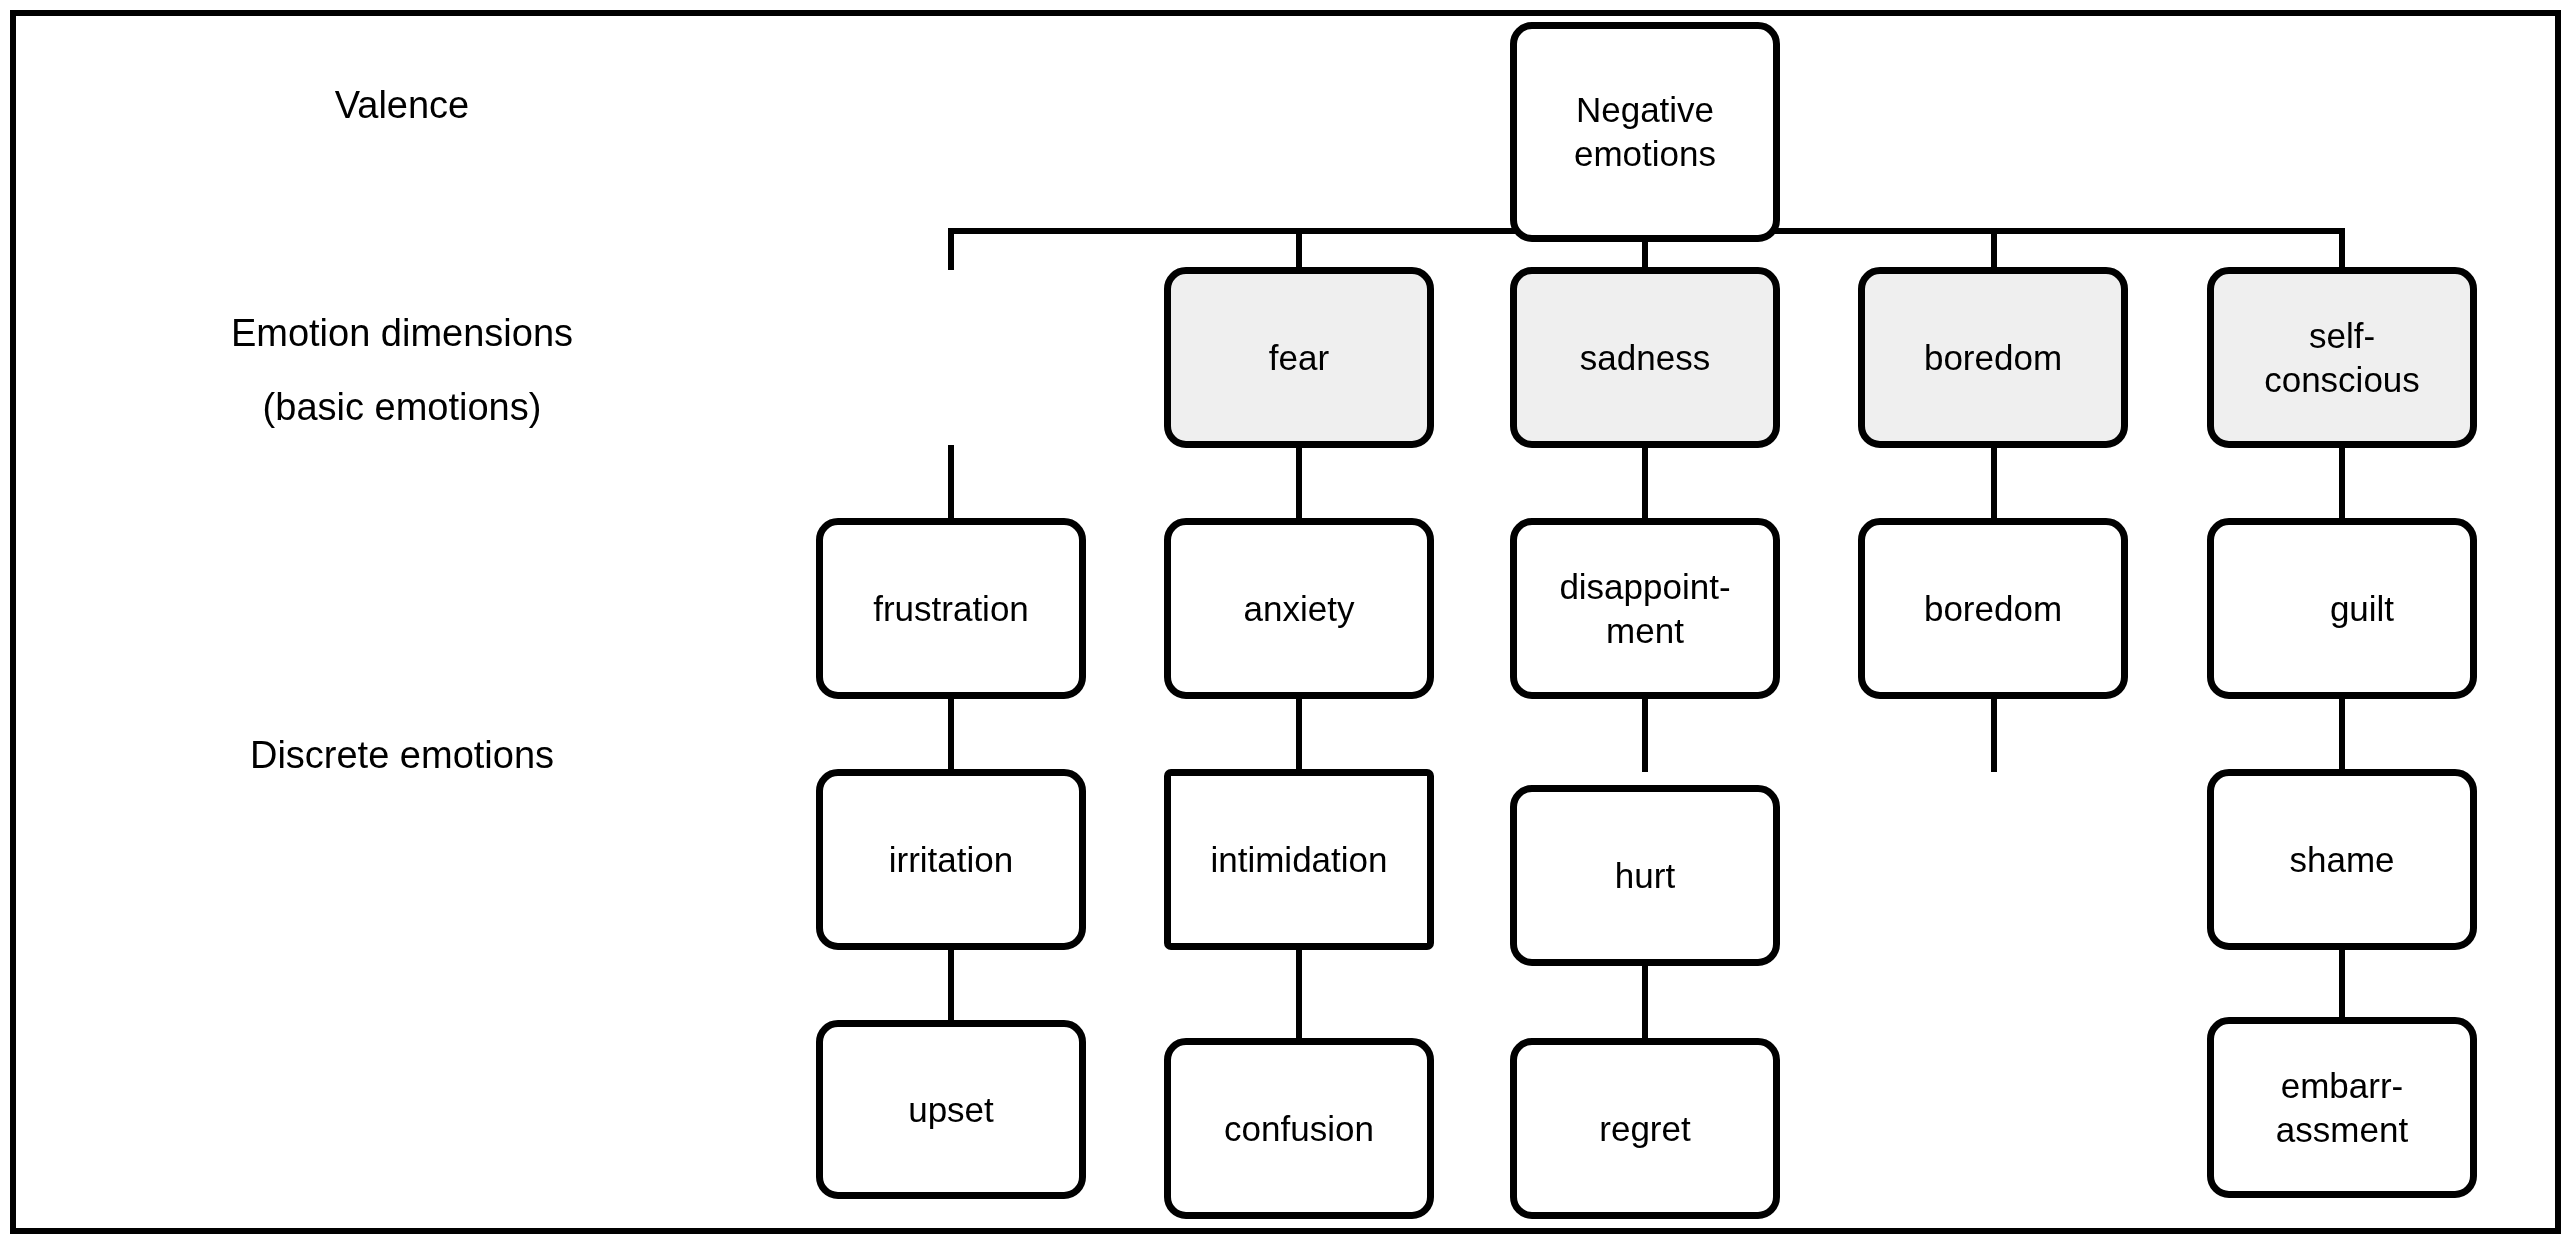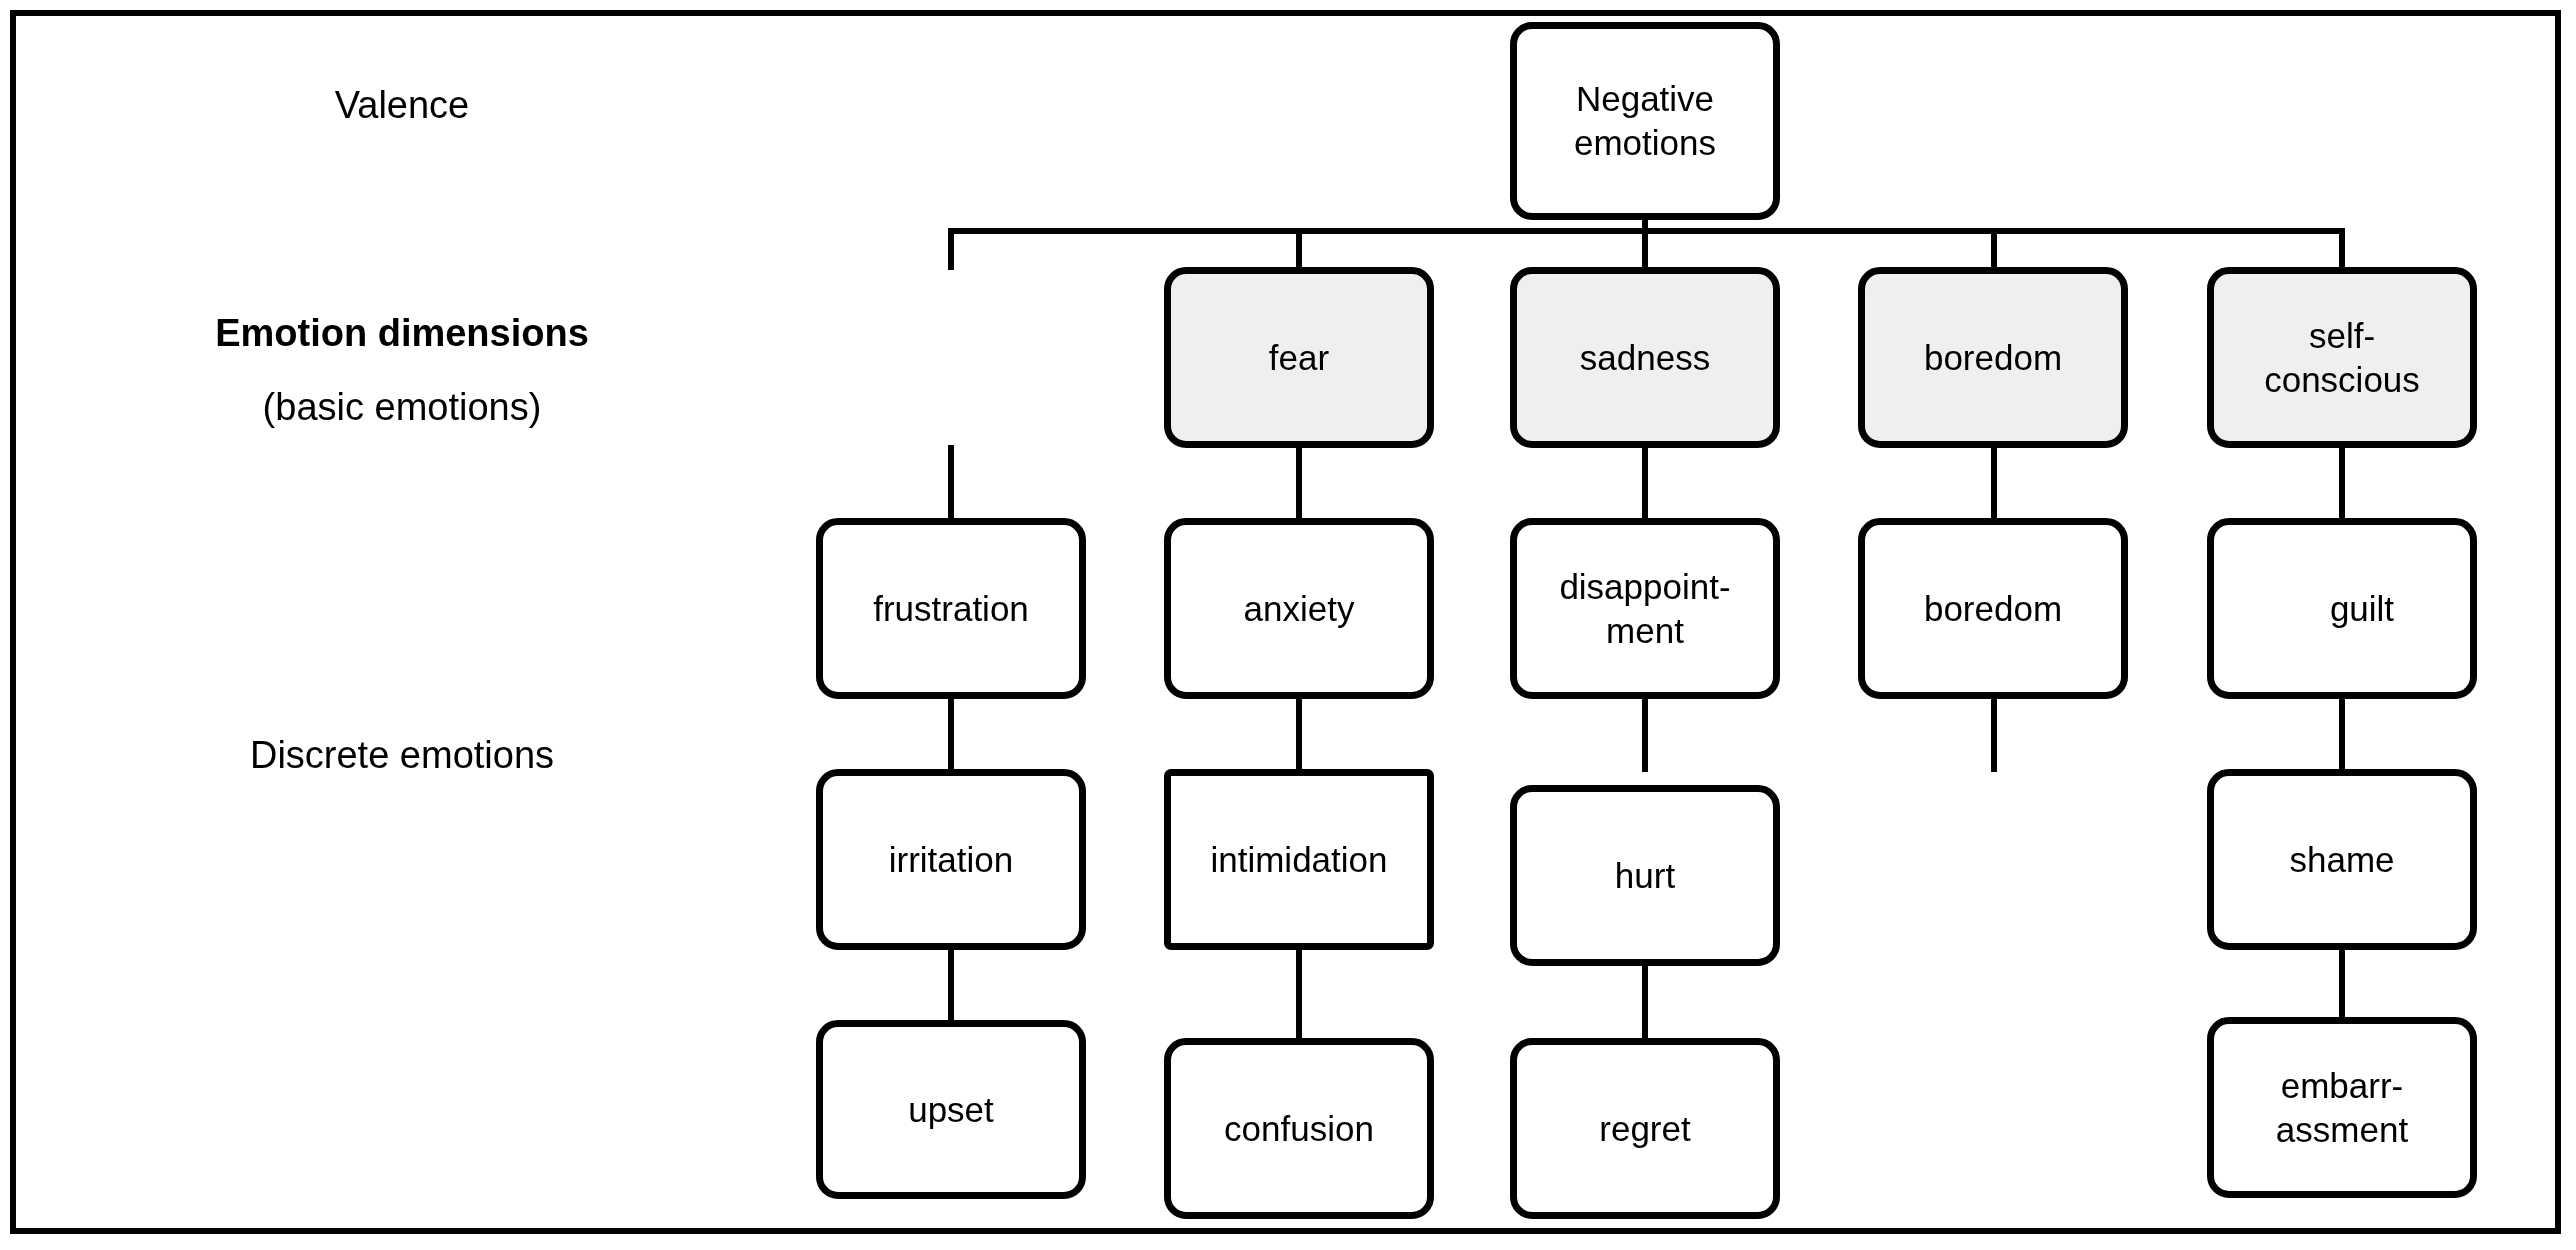--- a/index.html
+++ b/index.html
@@ -28,41 +28,41 @@
   
   .rowlabel{
     position:absolute;
     left:113px;width:578px;
     text-align:center;
     font-size:38px;
     line-height:43px;
     white-space:nowrap;
   }
   .pos-valence{top:84px;}
-  .pos-dims1{top:312px;font-weight:bold;}
+  .pos-dims1{top:312px;}
   .pos-dims2{top:386px;}
   .pos-discrete{top:734px;}
 
   
   .box{
     position:absolute;
     width:270px;height:181px;
     box-sizing:border-box;
     border:7.2px solid var(--line);
     border-radius:22px;
     background:var(--discrete-fill);
     display:flex;align-items:center;justify-content:center;
     text-align:center;
     font-size:35px;
     line-height:1.25;
     white-space:pre-line;
   }
   .box.dim{background:var(--dimension-fill);}
   
-  .pos-root{left:1510px;top:22px;height:198px;}
+  .pos-root{left:1510px;top:22px;height:220px;}
   
   .pos-r2c1{left:816px;top:267px;} .pos-r2c2{left:1164px;top:267px;}
   .pos-r2c3{left:1510px;top:267px;} .pos-r2c4{left:1858px;top:267px;}
   .pos-r2c5{left:2207px;top:267px;}
   .pos-r3c1{left:816px;top:518px;} .pos-r3c2{left:1164px;top:518px;}
   .pos-r3c3{left:1510px;top:518px;} .pos-r3c4{left:1858px;top:518px;}
   .pos-r3c5{left:2207px;top:518px;padding-left:40px;}
   .pos-r4c1{left:816px;top:769px;} .pos-r4c2{left:1164px;top:769px;border-radius:7px;}
   .pos-r4c3{left:1510px;top:785px;} .pos-r4c4{left:1858px;top:769px;}
   .pos-r4c5{left:2207px;top:769px;}

